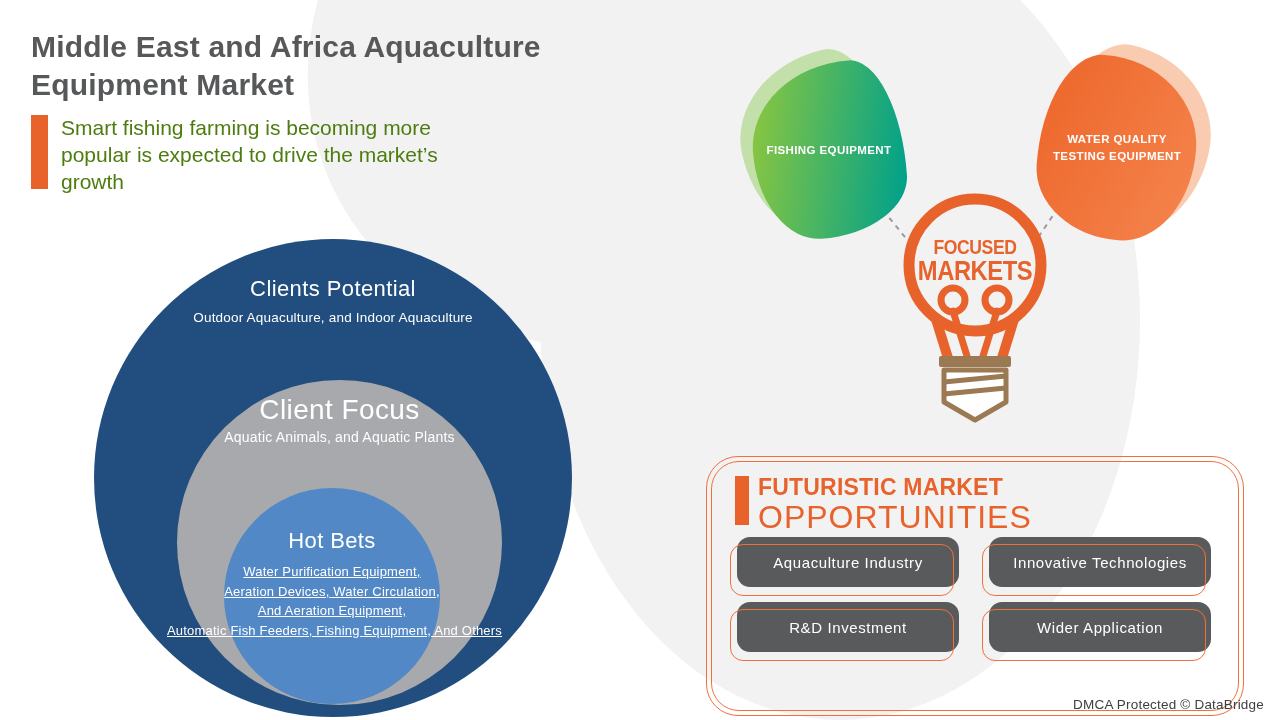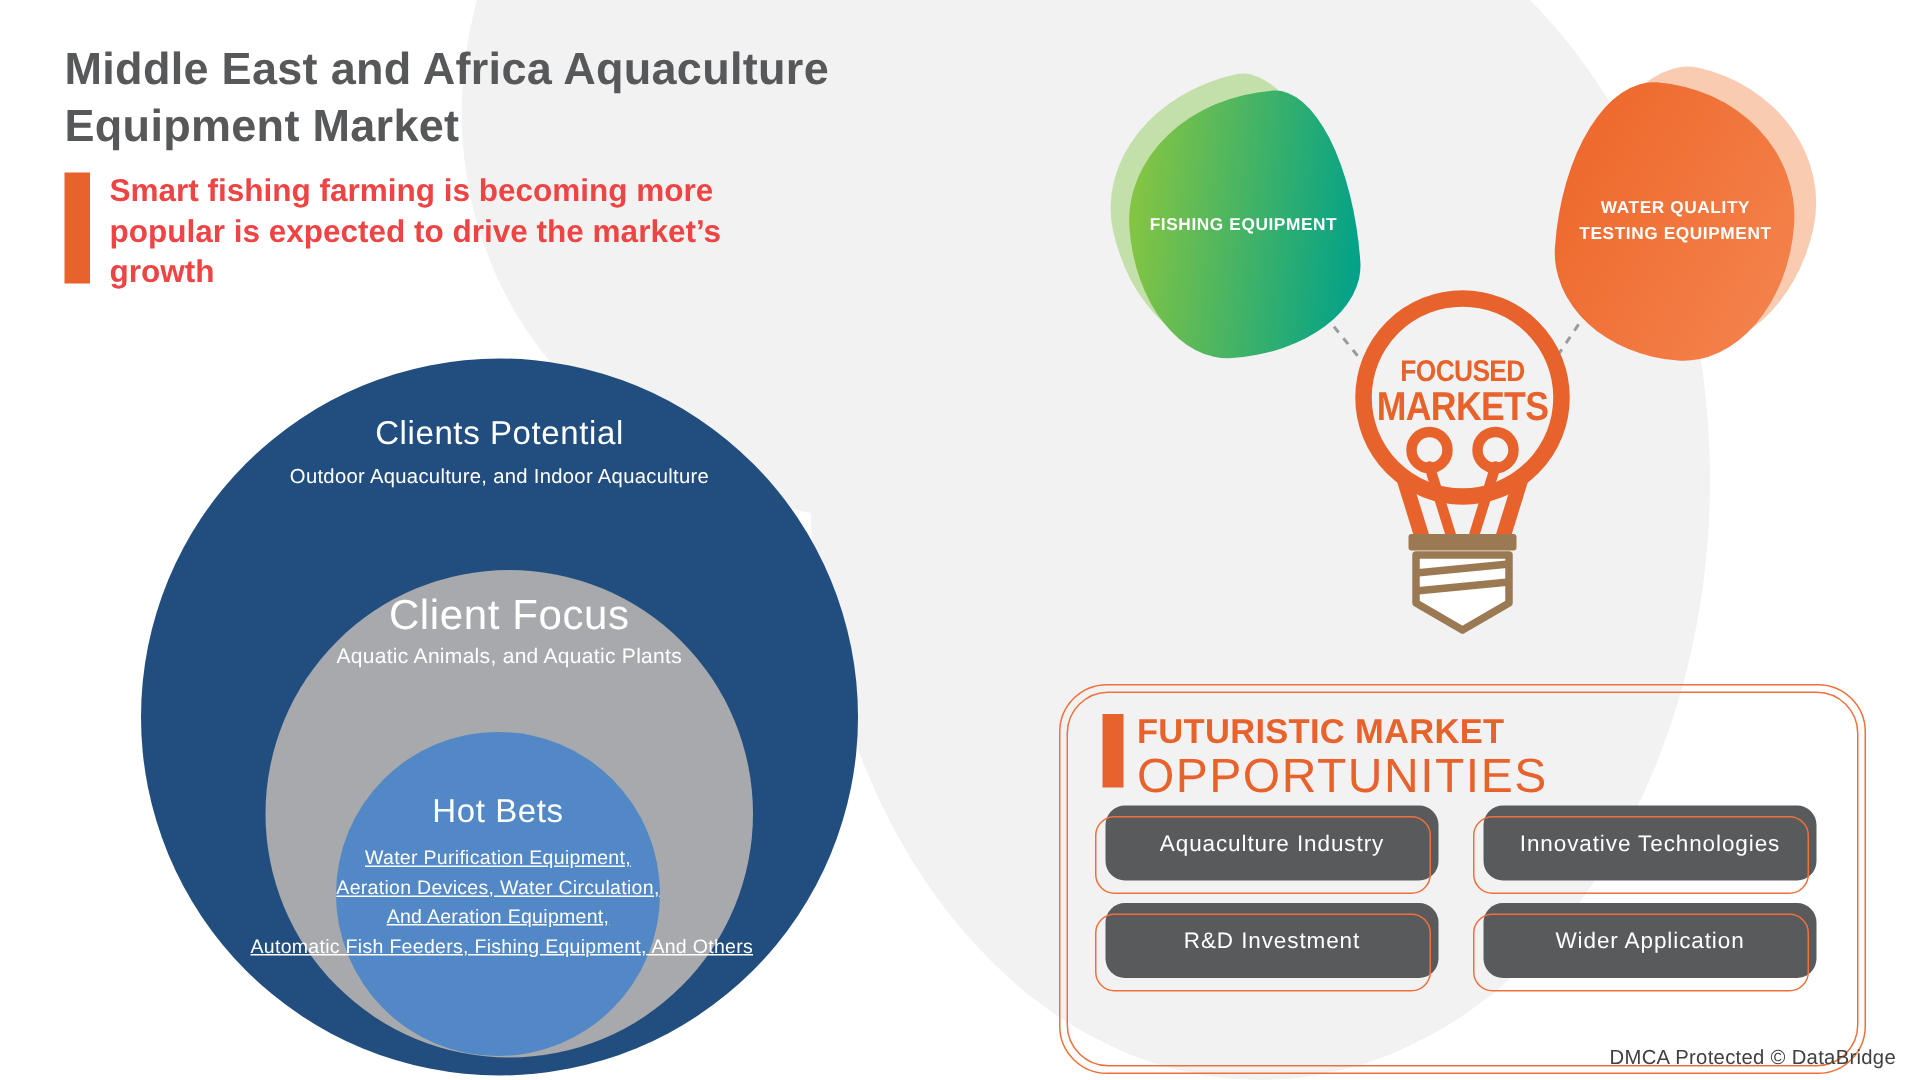--- a/index.html
+++ b/index.html
@@ -8,25 +8,25 @@
     position:relative; width:1280px; height:720px; overflow:hidden;
     background:#ffffff; font-family:"Liberation Sans", sans-serif;
   }
 
   
   .bg-blob { position:absolute; background:#F2F2F3; }
   .bg-blob.main { left:540px; top:-80px; width:600px; height:800px; border-radius:50%; }
   .bg-blob.wedge { left:300px; top:-260px; width:700px; height:600px; border-radius:50%; transform:rotate(-24deg); }
 
   
-  .title-block { position:absolute; left:43px; top:28px; z-index:5; }
+  .title-block { position:absolute; left:31px; top:28px; z-index:5; }
   .title-block h1 { font-size:30px; line-height:1.25; font-weight:bold; color:#57585A; letter-spacing:0.2px; }
   .subtitle-row { display:flex; margin-top:12px; }
   .accent-bar { width:17px; height:74px; background:#E8632C; flex:0 0 auto; }
-  .subtitle-row p { margin-left:13px; width:432px; font-size:21px; line-height:1.28; color:#ef4444;font-weight:bold; }
+  .subtitle-row p { margin-left:13px; width:432px; font-size:21px; line-height:1.28; color:#4d7c0f; }
 
   
   .circle { position:absolute; border-radius:50%; text-align:center; color:#ffffff; }
   .circle .c-title { font-size:22px; letter-spacing:0.4px; }
   .circle .c-sub  { font-size:13.5px; margin-top:8px; letter-spacing:0.2px; }
   .circle.outer  { left:94px;  top:239px; width:478px; height:478px; background:#214E7E; z-index:1; padding-top:37px; }
   .circle.middle { left:177px; top:380px; width:325px; height:325px; background:#A7A9AC; z-index:2; padding-top:14px; }
   .circle.middle .c-title { font-size:28px; }
   .circle.middle .c-sub { margin-top:3px; font-size:14px; }
   .circle.inner  { left:224px; top:488px; width:216px; height:216px; background:#5288C6; z-index:3; padding-top:40px; }

